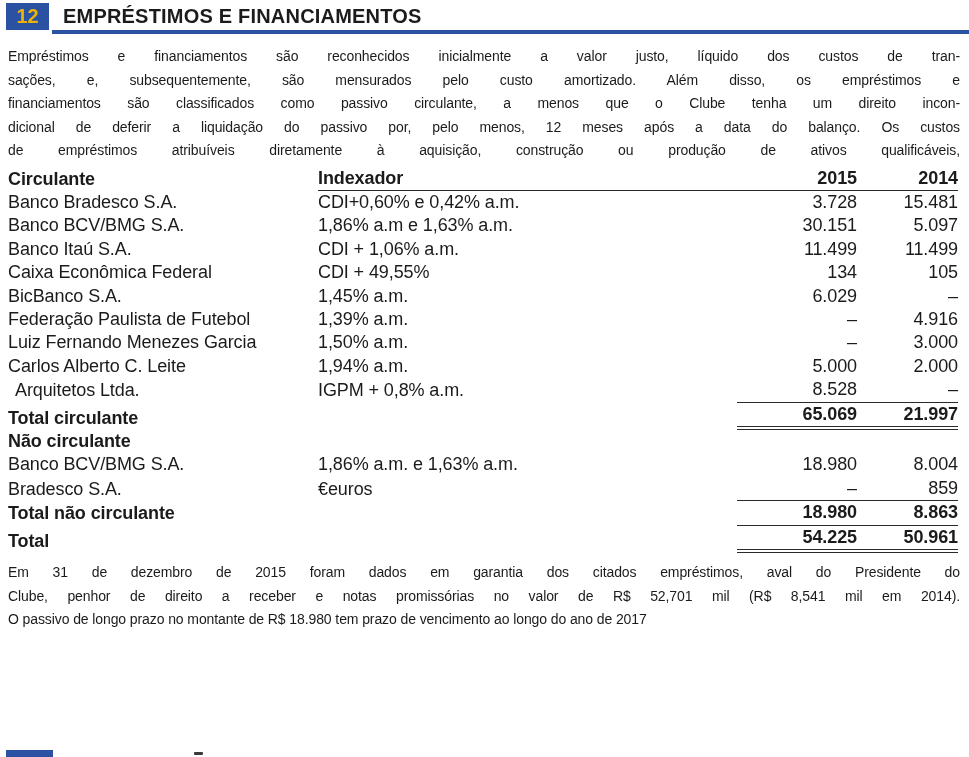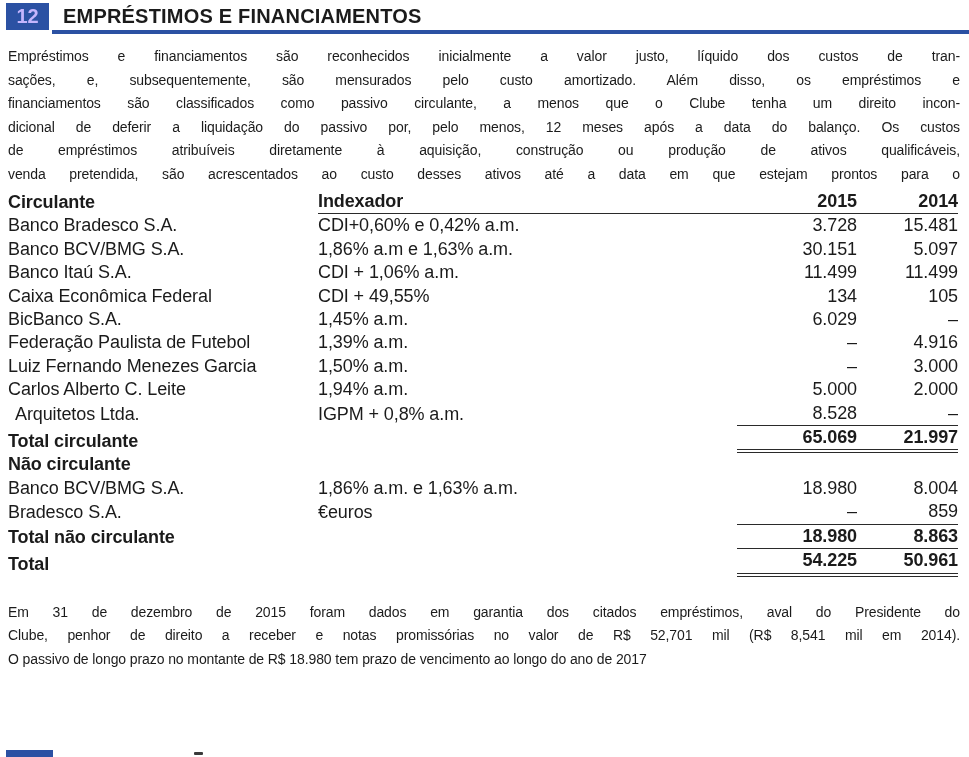--- a/index.html
+++ b/index.html
@@ -3,21 +3,21 @@
 <meta charset="utf-8">
 <style>
   html,body{margin:0;padding:0;}
   body{
     width:969px;height:757px;background:#ffffff;position:relative;overflow:hidden;
     font-family:"Liberation Sans","DejaVu Sans",sans-serif;color:#1b1b1b;
   }
   
   .sec-header{display:flex;align-items:stretch;margin-top:3px;height:27px;}
   .numbox{
-    width:43px;margin-left:6px;background:var(--accent,#2b51a3);color:#c4b5fd;
+    width:43px;margin-left:6px;background:var(--accent,#2b51a3);color:#eab308;
     font-weight:bold;font-size:20px;display:flex;align-items:center;justify-content:center;
   }
   .sec-title{
     margin-left:14px;font-weight:bold;font-size:20px;letter-spacing:.2px;
     display:flex;align-items:center;white-space:nowrap;
   }
   .header-rule{height:4px;background:var(--accent,#2b51a3);margin-left:52px;}
   
   .para{margin:11px 9px 0 8px;font-size:14px;line-height:23.5px;letter-spacing:-0.1px;}
   .pline{text-align:justify;text-align-last:justify;height:23.5px;overflow:hidden;}
@@ -43,21 +43,20 @@
   <div class="sec-title">EMPRÉSTIMOS E FINANCIAMENTOS</div>
 </div>
 <div class="header-rule"></div>
 
 <div class="para" id="intro">
     <div class="pline">Empréstimos e financiamentos são reconhecidos inicialmente a valor justo, líquido dos custos de tran-</div>
     <div class="pline">sações, e, subsequentemente, são mensurados pelo custo amortizado. Além disso, os empréstimos e</div>
     <div class="pline">financiamentos são classificados como passivo circulante, a menos que o Clube tenha um direito incon-</div>
     <div class="pline">dicional de deferir a liquidação do passivo por, pelo menos, 12 meses após a data do balanço. Os custos</div>
     <div class="pline">de empréstimos atribuíveis diretamente à aquisição, construção ou produção de ativos qualificáveis,</div>
-    <div class="pline">venda pretendida, são acrescentados ao custo desses ativos até a data em que estejam prontos para o</div>
   </div>
 
 <div class="fin-table" id="fin-table">
     <div class="trow">
       <div class="c1 bold">Circulante</div>
       <div class="c2 bold rule-single">Indexador</div>
       <div class="v bold rule-single">2015</div>
       <div class="v bold rule-single">2014</div>
     </div>
     <div class="trow">
@@ -145,20 +144,20 @@
       <div class="v bold rule-single">8.863</div>
     </div>
     <div class="trow">
       <div class="c1 bold">Total</div>
       <div class="c2 bold"></div>
       <div class="v bold rule-double">54.225</div>
       <div class="v bold rule-double">50.961</div>
     </div>
   </div>
 
-<div class="para" id="footer" style="margin-top:24px;">
+<div class="para" id="footer" style="margin-top:8px;">
     <div class="pline">Em 31 de dezembro de 2015 foram dados em garantia dos citados empréstimos, aval do Presidente do</div>
     <div class="pline">Clube, penhor de direito a receber e notas promissórias no valor de R$ 52,701 mil (R$ 8,541 mil em 2014).</div>
     <div class="pline last">O passivo de longo prazo no montante de R$ 18.980 tem prazo de vencimento ao longo do ano de 2017</div>
   </div>
 
 <div class="next-numbox"></div>
 <div class="title-fragment"></div>
 
 </body></html>

